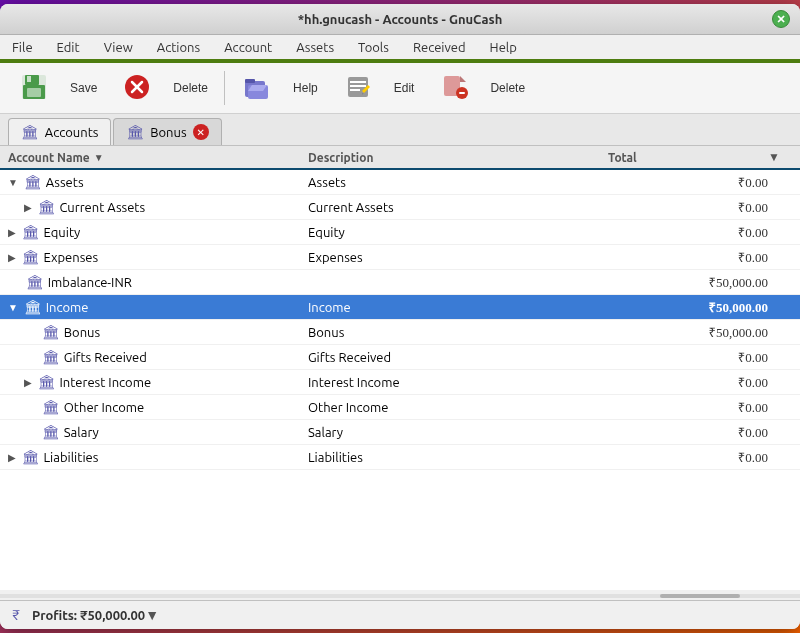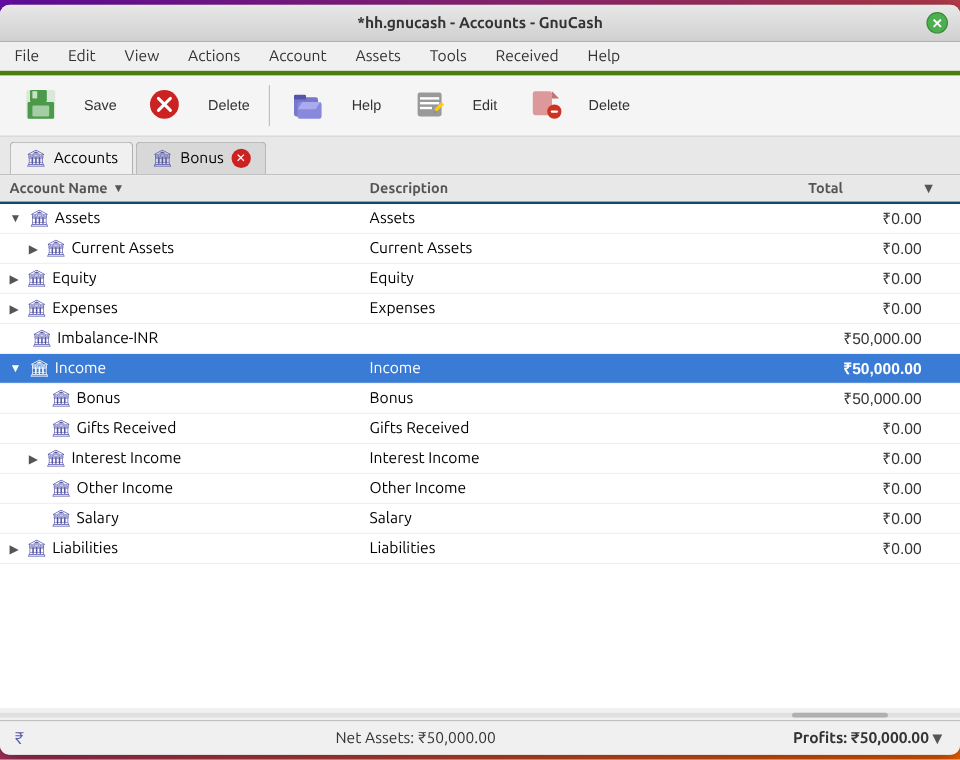--- a/index.html
+++ b/index.html
@@ -175,21 +175,21 @@
       display: flex;
       align-items: center;
       gap: 4px;
     }
     .indent-1 { padding-left: 16px; }
     .account-icon { font-size: 14px; color: #5555aa; }
     .account-icon.selected { color: #ffffff; }
     .row-amount {
       text-align: right;
       color: #333;
-      font-family: Liberation Sans, sans-serif;
+      font-family: Liberation Serif, serif;
     }
     .row-amount.white { color: white; font-weight: bold; }
     .expand-arrow {
       font-size: 10px;
       color: #555;
       cursor: pointer;
       margin-right: 2px;
     }
     .expand-arrow.selected { color: white; }
     .spacer { display: inline-block; width: 14px; }
@@ -339,21 +339,21 @@
   <div class="content">
 
     <div class="table-header">
       <div class="table-header-cell">
         <span>Account Name</span>
         <span class="sort-arrow">▼</span>
       </div>
       <div class="table-header-cell">
         <span>Description</span>
       </div>
-      <div class="table-header-cell" style="justify-content: center;">
+      <div class="table-header-cell" style="justify-content: flex-start;">
         <span>Total</span>
       </div>
       <div class="table-header-cell">
         <span>▼</span>
       </div>
     </div>
 
     <div class="table-row">
       <div class="row-name indent-0">
         <span class="expand-arrow">▼</span>
@@ -488,17 +488,16 @@
 
     <div style="height: 120px; background: white;"></div>
   </div>
 
   <div class="scrollbar-area">
     <div class="scrollbar-thumb"></div>
   </div>
 
   <div class="statusbar">
     <span class="status-icon">₹</span>
-    <span class="status-text">Net Assets: ₹50,000.00</span>
     <span class="status-profits">Profits: ₹50,000.00</span>
     <span class="status-dropdown">▼</span>
   </div>
 </div>
 
 </body></html>

